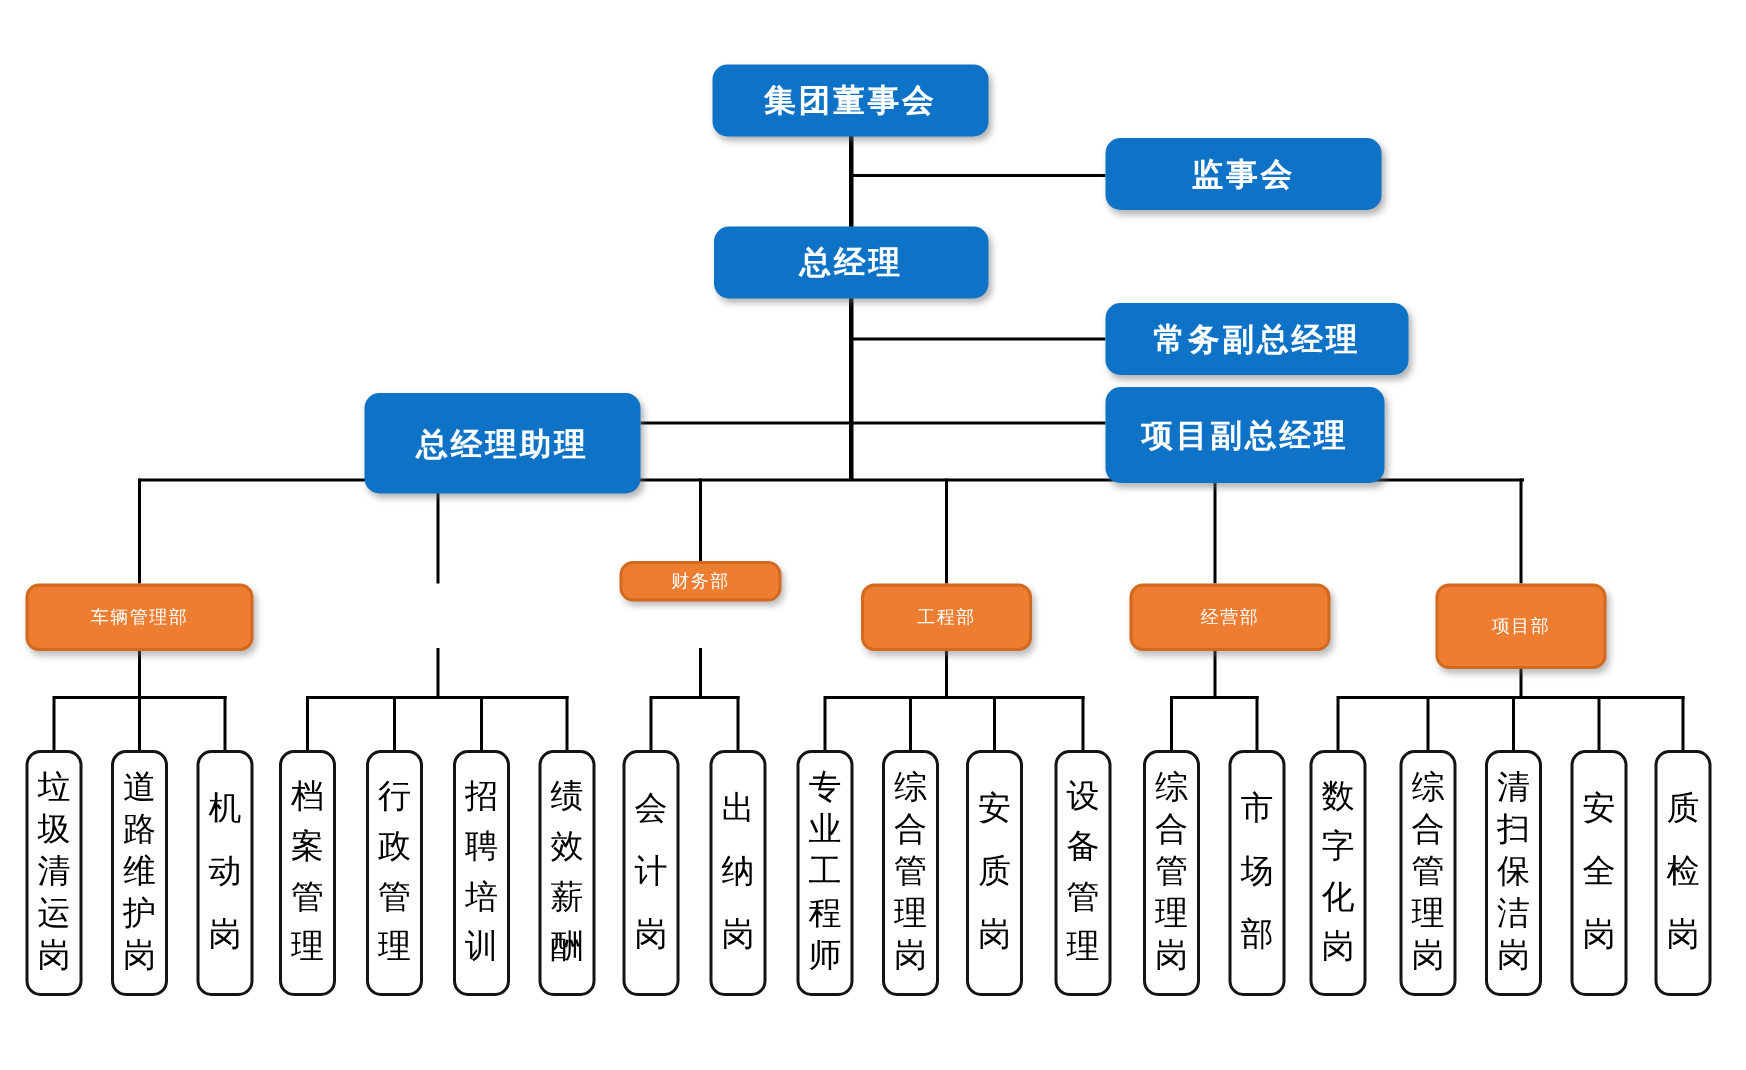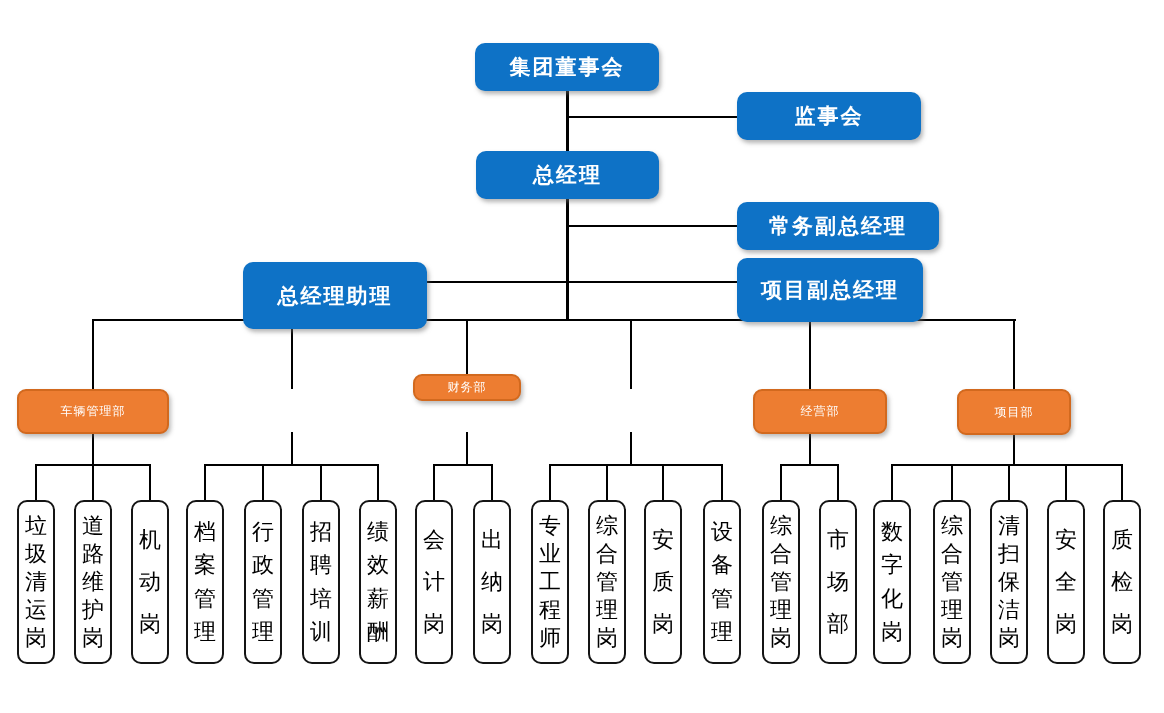--- a/index.html
+++ b/index.html
@@ -92,22 +92,23 @@
 
   <div class="nb" style="left:475px;top:43px;width:184px;height:48px">集团董事会</div>
   <div class="nb" style="left:737px;top:92px;width:184px;height:48px">监事会</div>
   <div class="nb" style="left:476px;top:151px;width:183px;height:48px">总经理</div>
   <div class="nb" style="left:737px;top:202px;width:202px;height:48px">常务副总经理</div>
   <div class="nb" style="left:243px;top:262px;width:184px;height:67px">总经理助理</div>
   <div class="nb" style="left:737px;top:258px;width:186px;height:64px">项目副总经理</div>
 
   <div class="nd" style="left:17px;top:389px;width:152px;height:45px">车辆管理部</div>
   <div class="nd" style="left:413px;top:374px;width:108px;height:27px">财务部</div>
+  <div class="nd" style="left:574px;top:389px;width:114px;height:45px">工程部</div>
   <div class="nd" style="left:753px;top:389px;width:134px;height:45px">经营部</div>
-  <div class="nd" style="left:957px;top:389px;width:114px;height:46px">项目部</div>
+  <div class="nd" style="left:957px;top:389px;width:114px;height:57px">项目部</div>
 
   <div class="nl" style="left:17px">
       <span>垃</span>
       <span>圾</span>
       <span>清</span>
       <span>运</span>
       <span>岗</span>
     </div>
   <div class="nl" style="left:74px">
       <span>道</span>

